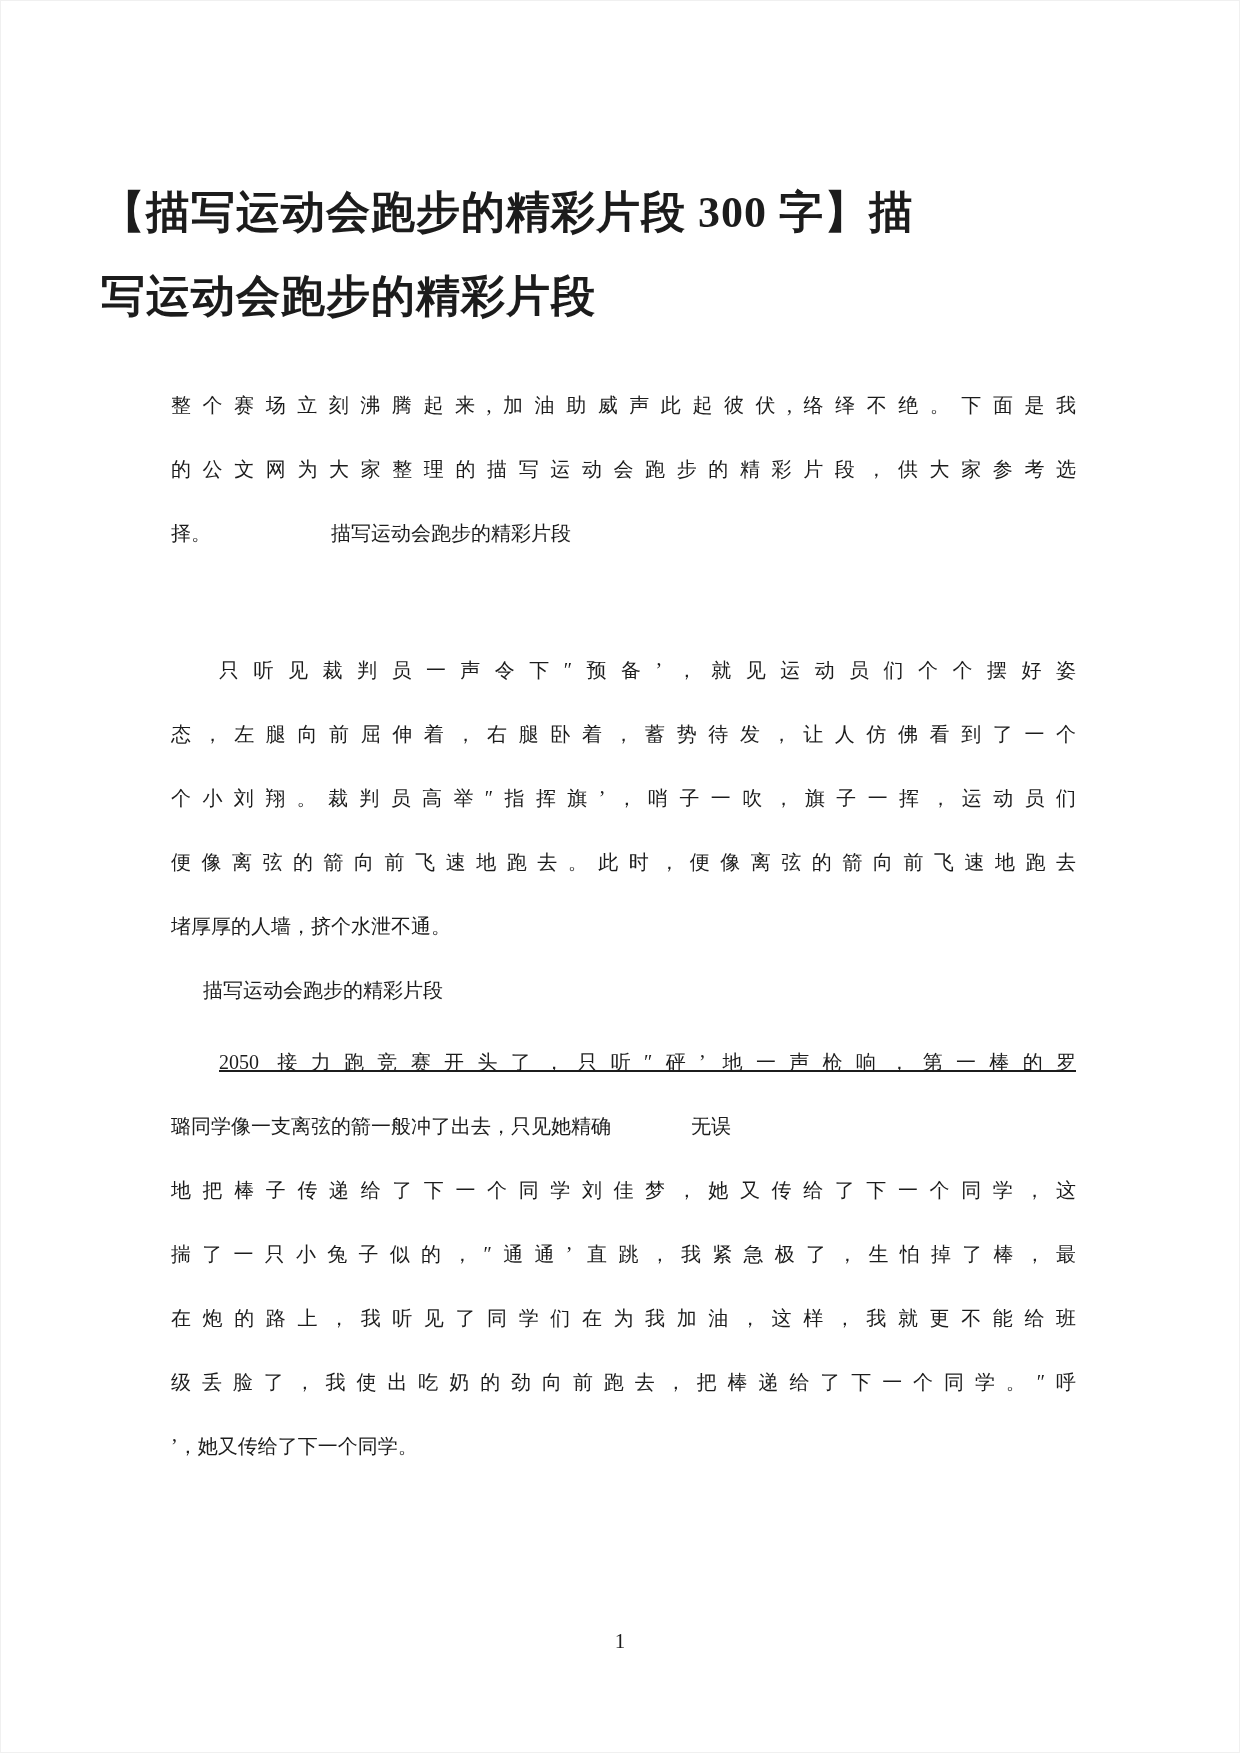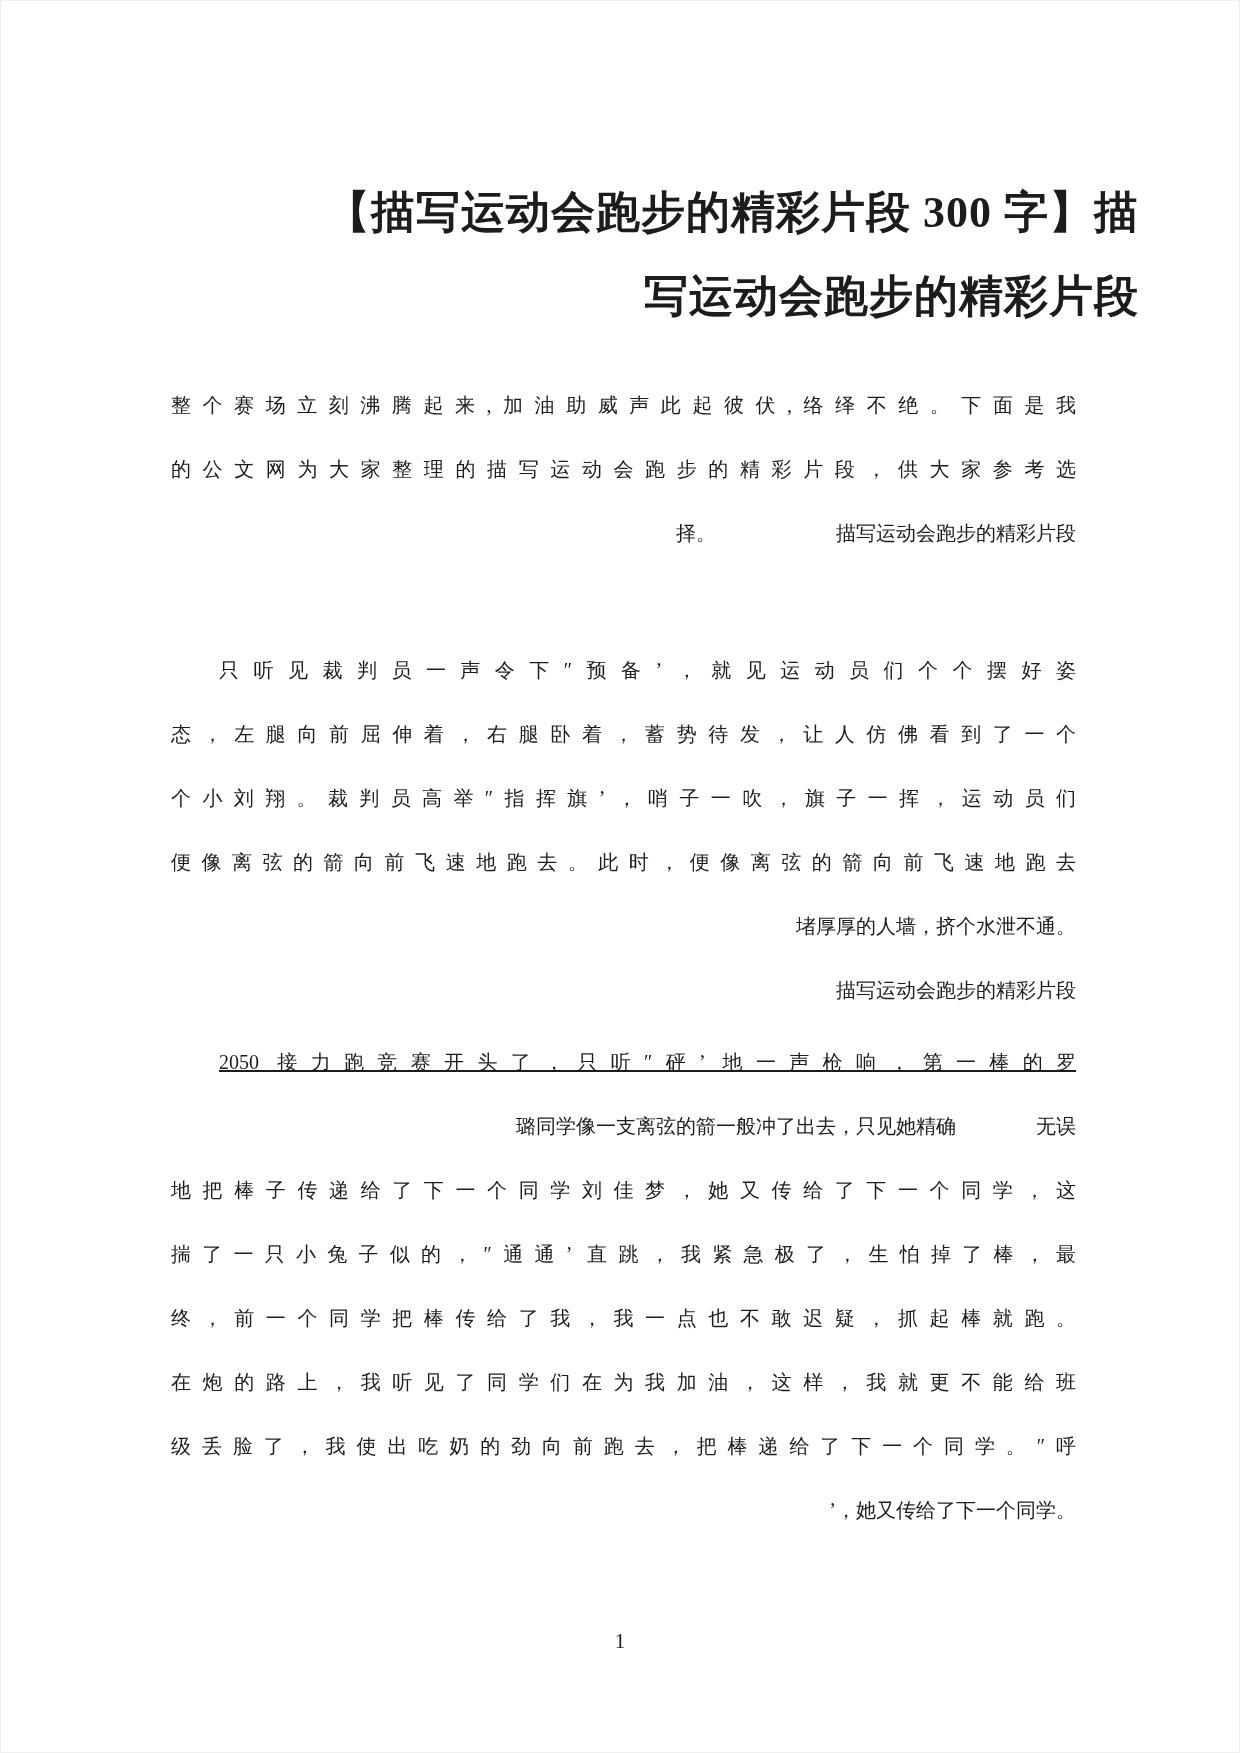--- a/index.html
+++ b/index.html
@@ -12,33 +12,33 @@
     font-family: "Liberation Serif", "DejaVu Serif", serif;
     overflow: hidden;
     box-sizing: border-box;
     border: 1px solid #f0f0f0;
   }
   .title {
     margin: 170px 100px 0 100px;
     font-size: 44px;
     font-weight: bold;
     line-height: 84px;
-    text-align: right;
+    text-align: left;
     letter-spacing: 1px;
   }
   .t-line { height: 84px; }
   .body-text {
     margin: 34px 165px 0 170px;
     width: 905px;
     font-size: 20px;
   }
   .ln {
     height: 64px;
     line-height: 64px;
-    text-align: right;
+    text-align: left;
   }
   .ln.full {
     text-align: justify;
     text-align-last: justify;
   }
   .ind2 { text-indent: 48px; }
   .ind1 { text-indent: 32px; }
   .gapL { margin-top: 73px; font-family: Liberation Serif, serif; }
   .gapS { margin-top: 8px; text-decoration: underline; }
   .footer {
@@ -71,21 +71,20 @@
     <div class="ln full">个小刘翔。裁判员高举″指挥旗’，哨子一吹，旗子一挥，运动员们</div>
     <div class="ln full">便像离弦的箭向前飞速地跑去。此时，便像离弦的箭向前飞速地跑去</div>
     <div class="ln">堵厚厚的人墙，挤个水泄不通。</div>
 
     <div class="ln ind1">描写运动会跑步的精彩片段</div>
 
     <div class="ln full ind2 gapS">2050 接力跑竞赛开头了，只听″砰’ 地一声枪响，第一棒的罗</div>
     <div class="ln">璐同学像一支离弦的箭一般冲了出去，只见她精确　　　　无误</div>
     <div class="ln full">地把棒子传递给了下一个同学刘佳梦，她又传给了下一个同学，这</div>
     <div class="ln full">揣了一只小兔子似的，″通通’ 直跳，我紧急极了，生怕掉了棒，最</div>
-    <div class="ln full">终，前一个同学把棒传给了我，我一点也不敢迟疑，抓起棒就跑。</div>
     <div class="ln full">在炮的路上，我听见了同学们在为我加油，这样，我就更不能给班</div>
     <div class="ln full">级丢脸了，我使出吃奶的劲向前跑去，把棒递给了下一个同学。″呼</div>
     <div class="ln">’，她又传给了下一个同学。</div>
   </div>
 
   <div class="footer">1</div>
 
 </div>
 
 </body></html>

